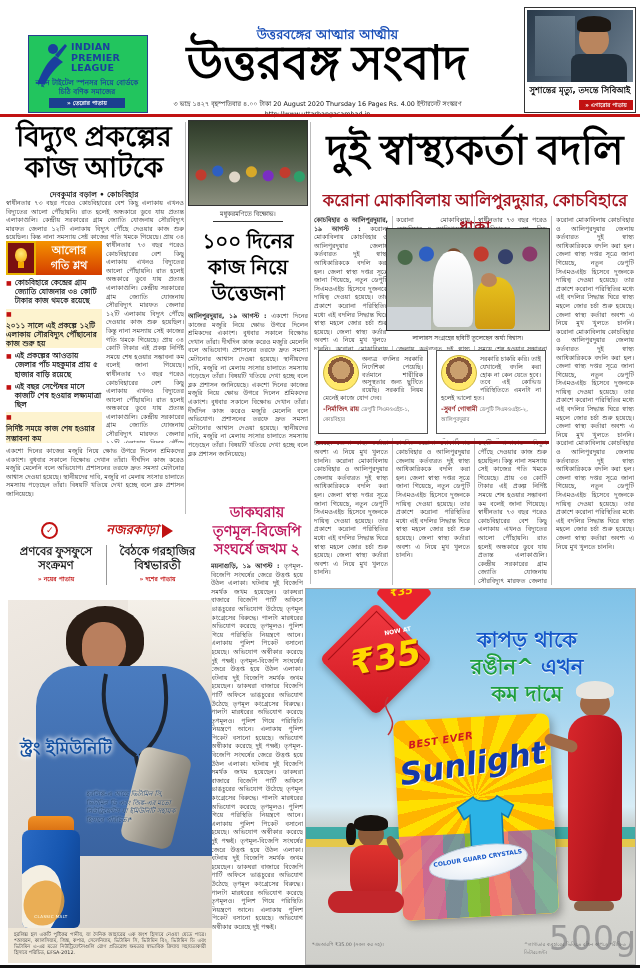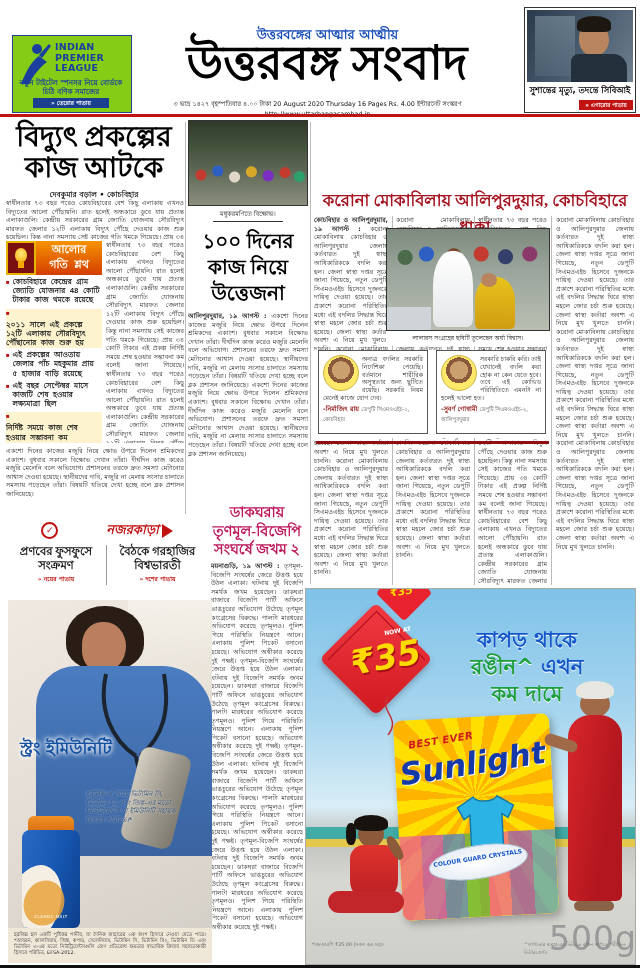--- a/index.html
+++ b/index.html
@@ -23,21 +23,21 @@
   .q-text{font-size:6.2px;line-height:7.8px;text-align:justify;}
   .q-attr{font-size:6.4px;font-weight:bold;color:#8a1010;margin-top:2px;}
   .q-role{font-size:5.3px;color:#444;font-weight:normal;}
   .photo-frame{border:1px solid #333;box-sizing:border-box;}
 </style>
 </head>
 <body>
 
 <div id="page">
 
-  <div class="abs" style="left:12px;top:35px;width:118px;height:76px;border:1.5px solid #2a3f8f;background:#84cc16;text-decoration:underline;">
+  <div class="abs" style="left:28px;top:35px;width:118px;height:76px;border:1.5px solid #2a3f8f;background:#22c55e;text-decoration:underline;">
     <svg class="abs" style="left:4px;top:6px;" width="34" height="44" viewBox="0 0 34 44">
       <circle cx="20" cy="7" r="5" fill="#1a3f9e"></circle>
       <path d="M4 42 C10 28 14 20 22 14 L30 20 C22 26 16 34 12 42 Z" fill="#1a3f9e"></path>
       <path d="M22 13 L32 2 L34 4 L25 16 Z" fill="#1a3f9e"></path>
     </svg>
     <div class="abs" style="left:42px;top:6px;font-size:9.5px;font-weight:bold;color:#1a3f9e;line-height:10.5px;letter-spacing:.2px;">
       <div>INDIAN</div>
       <div>PREMIER</div>
       <div>LEAGUE</div>
     </div>
@@ -77,34 +77,34 @@
   <div class="abs vline" style="left:551px;top:216px;height:369px;z-index:1;"></div>
 
   <div class="abs center serif" style="left:4px;top:121px;width:180px;font-size:28px;font-weight:bold;line-height:31px;color:#000;">
     <div>বিদ্যুৎ প্রকল্পের</div>
     <div>কাজ আটকে</div>
   </div>
   <div class="abs center" style="left:4px;top:188px;width:180px;font-size:7.6px;font-weight:bold;">দেবকুমার বড়াল • কোচবিহার</div>
 
   <div class="abs body-txt just" style="left:6px;top:199px;width:178px;height:40px;">স্বাধীনতার ৭৩ বছর পরেও কোচবিহারের বেশ কিছু এলাকায় এখনও বিদ্যুতের আলো পৌঁছায়নি। রাত হলেই অন্ধকারে ডুবে যায় প্রত্যন্ত এলাকাগুলি। কেন্দ্রীয় সরকারের গ্রাম জ্যোতি যোজনায় সৌরবিদ্যুৎ মারফত জেলার ১২টি এলাকায় বিদ্যুৎ পৌঁছে দেওয়ার কাজ শুরু হয়েছিল। কিন্তু নানা সমস্যায় সেই কাজের গতি থমকে গিয়েছে। প্রায় ৩৪ কোটি টাকার এই প্রকল্প নির্দিষ্ট সময়ে শেষ হওয়ার সম্ভাবনা কম বলেই জানা গিয়েছে।</div>
 
-  <div class="abs" style="left:6px;top:241px;width:96px;font-family:Liberation Mono, monospace;">
+  <div class="abs" style="left:6px;top:241px;width:96px;">
     <div style="display:flex;height:34px;">
       <div style="width:30px;background:#7a1010;border:2px solid #e8b400;box-sizing:border-box;position:relative;">
         <div style="position:absolute;left:7px;top:5px;width:12px;height:14px;border-radius:50% 50% 45% 45%;background:radial-gradient(circle at 50% 40%,#ffe97a,#f5a800);"></div>
         <div style="position:absolute;left:10px;top:19px;width:6px;height:6px;background:#f5a800;"></div>
       </div>
       <div class="center" style="flex:1;background:linear-gradient(#f59300,#d43d00);color:#fff;font-weight:bold;font-size:11px;line-height:15px;padding-top:2px;">
         <div>আলোর</div>
         <div>গতি শ্লথ</div>
       </div>
     </div>
     <div class="bullet-item">
         <span class="bullet-sq">■</span>
-        <span>কোচবিহারে কেন্দ্রের গ্রাম জ্যোতি যোজনার 48 কোটি টাকার কাজ থমকে রয়েছে</span>
+        <span>কোচবিহারে কেন্দ্রের গ্রাম জ্যোতি যোজনার ৩৪ কোটি টাকার কাজ থমকে রয়েছে</span>
       </div>
     <div class="bullet-item hl">
         <span class="bullet-sq">■</span>
         <span>২০১১ সালে এই প্রকল্পে ১২টি এলাকায় সৌরবিদ্যুৎ পৌঁছানোর কাজ শুরু হয়</span>
       </div>
     <div class="bullet-item">
         <span class="bullet-sq">■</span>
         <span>এই প্রকল্পের আওতায় জেলার পাঁচ মহকুমার প্রায় ৫ হাজার বাড়ি রয়েছে</span>
       </div>
     <div class="bullet-item">
@@ -155,20 +155,21 @@
     <div>১০০ দিনের</div>
     <div>কাজ নিয়ে</div>
     <div>উত্তেজনা</div>
   </div>
 
   <div class="abs body-txt just" style="left:188px;top:312px;width:120px;height:188px;">
     <b>আলিপুরদুয়ার, ১৯ আগস্ট :</b>
     <span>একশো দিনের কাজের মজুরি নিয়ে ক্ষোভ উগরে দিলেন শ্রমিকদের একাংশ। বুধবার সকালে বিক্ষোভ দেখান তাঁরা। দীর্ঘদিন কাজ করেও মজুরি মেলেনি বলে অভিযোগ। প্রশাসনের তরফে দ্রুত সমস্যা মেটানোর আশ্বাস দেওয়া হয়েছে। স্থানীয়দের দাবি, মজুরি না মেলায় সংসার চালাতে সমস্যায় পড়েছেন তাঁরা। বিষয়টি খতিয়ে দেখা হচ্ছে বলে ব্লক প্রশাসন জানিয়েছে। একশো দিনের কাজের মজুরি নিয়ে ক্ষোভ উগরে দিলেন শ্রমিকদের একাংশ। বুধবার সকালে বিক্ষোভ দেখান তাঁরা। দীর্ঘদিন কাজ করেও মজুরি মেলেনি বলে অভিযোগ। প্রশাসনের তরফে দ্রুত সমস্যা মেটানোর আশ্বাস দেওয়া হয়েছে। স্থানীয়দের দাবি, মজুরি না মেলায় সংসার চালাতে সমস্যায় পড়েছেন তাঁরা। বিষয়টি খতিয়ে দেখা হচ্ছে বলে ব্লক প্রশাসন জানিয়েছে।</span>
   </div>
 
+  <div class="abs center serif" style="left:314px;top:118px;width:322px;font-size:41px;font-weight:bold;line-height:64px;color:#000;">দুই স্বাস্থ্যকর্তা বদলি</div>
   <div class="abs center serif" style="left:314px;top:188px;width:322px;font-size:16.5px;font-weight:bold;color:#a51420;">করোনা মোকাবিলায় আলিপুরদুয়ার, কোচবিহারে ধাক্কা</div>
 
   <div class="abs body-txt just" style="left:314px;top:216px;width:74px;height:369px;">
     <b>কোচবিহার ও আলিপুরদুয়ার, ১৯ আগস্ট :</b>
     <span>করোনা মোকাবিলায় কোচবিহার ও আলিপুরদুয়ার জেলায় কর্তব্যরত দুই স্বাস্থ্য আধিকারিককে বদলি করা হল। জেলা স্বাস্থ্য দপ্তর সূত্রে জানা গিয়েছে, নতুন ডেপুটি সিএমওএইচ হিসেবে দুজনকে দায়িত্ব দেওয়া হয়েছে। তার প্রকাশে করোনা পরিস্থিতির মধ্যে এই বদলির সিদ্ধান্ত ঘিরে স্বাস্থ্য মহলে জোর চর্চা শুরু হয়েছে। জেলা স্বাস্থ্য কর্তারা অবশ্য এ নিয়ে মুখ খুলতে চাননি। করোনা মোকাবিলায় কোচবিহার ও আলিপুরদুয়ার জেলায় কর্তব্যরত দুই স্বাস্থ্য আধিকারিককে বদলি করা হল। জেলা স্বাস্থ্য দপ্তর সূত্রে জানা গিয়েছে, নতুন ডেপুটি সিএমওএইচ হিসেবে দুজনকে দায়িত্ব দেওয়া হয়েছে। তার প্রকাশে করোনা পরিস্থিতির মধ্যে এই বদলির সিদ্ধান্ত ঘিরে স্বাস্থ্য মহলে জোর চর্চা শুরু হয়েছে। জেলা স্বাস্থ্য কর্তারা অবশ্য এ নিয়ে মুখ খুলতে চাননি। করোনা মোকাবিলায় কোচবিহার ও আলিপুরদুয়ার জেলায় কর্তব্যরত দুই স্বাস্থ্য আধিকারিককে বদলি করা হল। জেলা স্বাস্থ্য দপ্তর সূত্রে জানা গিয়েছে, নতুন ডেপুটি সিএমওএইচ হিসেবে দুজনকে দায়িত্ব দেওয়া হয়েছে। তার প্রকাশে করোনা পরিস্থিতির মধ্যে এই বদলির সিদ্ধান্ত ঘিরে স্বাস্থ্য মহলে জোর চর্চা শুরু হয়েছে। জেলা স্বাস্থ্য কর্তারা অবশ্য এ নিয়ে মুখ খুলতে চাননি।</span>
   </div>
   <div class="abs body-txt just" style="left:396px;top:216px;width:74px;height:369px;">করোনা মোকাবিলায় কোচবিহার ও আলিপুরদুয়ার জেলায় কর্তব্যরত দুই স্বাস্থ্য আধিকারিককে বদলি করা হল। জেলা স্বাস্থ্য দপ্তর সূত্রে জানা গিয়েছে, নতুন ডেপুটি সিএমওএইচ হিসেবে দুজনকে দায়িত্ব দেওয়া হয়েছে। তার প্রকাশে করোনা পরিস্থিতির মধ্যে এই বদলির সিদ্ধান্ত ঘিরে স্বাস্থ্য মহলে জোর চর্চা শুরু হয়েছে। জেলা স্বাস্থ্য কর্তারা অবশ্য এ নিয়ে মুখ খুলতে চাননি। করোনা মোকাবিলায় কোচবিহার ও আলিপুরদুয়ার জেলায় কর্তব্যরত দুই স্বাস্থ্য আধিকারিককে বদলি করা হল। জেলা স্বাস্থ্য দপ্তর সূত্রে জানা গিয়েছে, নতুন ডেপুটি সিএমওএইচ হিসেবে দুজনকে দায়িত্ব দেওয়া হয়েছে। তার প্রকাশে করোনা পরিস্থিতির মধ্যে এই বদলির সিদ্ধান্ত ঘিরে স্বাস্থ্য মহলে জোর চর্চা শুরু হয়েছে। জেলা স্বাস্থ্য কর্তারা অবশ্য এ নিয়ে মুখ খুলতে চাননি। করোনা মোকাবিলায় কোচবিহার ও আলিপুরদুয়ার জেলায় কর্তব্যরত দুই স্বাস্থ্য আধিকারিককে বদলি করা হল। জেলা স্বাস্থ্য দপ্তর সূত্রে জানা গিয়েছে, নতুন ডেপুটি সিএমওএইচ হিসেবে দুজনকে দায়িত্ব দেওয়া হয়েছে। তার প্রকাশে করোনা পরিস্থিতির মধ্যে এই বদলির সিদ্ধান্ত ঘিরে স্বাস্থ্য মহলে জোর চর্চা শুরু হয়েছে। জেলা স্বাস্থ্য কর্তারা অবশ্য এ নিয়ে মুখ খুলতে চাননি।</div>
   <div class="abs body-txt just" style="left:478px;top:216px;width:69px;height:369px;">স্বাধীনতার ৭৩ বছর পরেও কোচবিহারের বেশ কিছু এলাকায় এখনও বিদ্যুতের আলো পৌঁছায়নি। রাত হলেই অন্ধকারে ডুবে যায় প্রত্যন্ত এলাকাগুলি। কেন্দ্রীয় সরকারের গ্রাম জ্যোতি যোজনায় সৌরবিদ্যুৎ মারফত জেলার ১২টি এলাকায় বিদ্যুৎ পৌঁছে দেওয়ার কাজ শুরু হয়েছিল। কিন্তু নানা সমস্যায় সেই কাজের গতি থমকে গিয়েছে। প্রায় ৩৪ কোটি টাকার এই প্রকল্প নির্দিষ্ট সময়ে শেষ হওয়ার সম্ভাবনা কম বলেই জানা গিয়েছে। স্বাধীনতার ৭৩ বছর পরেও কোচবিহারের বেশ কিছু এলাকায় এখনও বিদ্যুতের আলো পৌঁছায়নি। রাত হলেই অন্ধকারে ডুবে যায় প্রত্যন্ত এলাকাগুলি। কেন্দ্রীয় সরকারের গ্রাম জ্যোতি যোজনায় সৌরবিদ্যুৎ মারফত জেলার ১২টি এলাকায় বিদ্যুৎ পৌঁছে দেওয়ার কাজ শুরু হয়েছিল। কিন্তু নানা সমস্যায় সেই কাজের গতি থমকে গিয়েছে। প্রায় ৩৪ কোটি টাকার এই প্রকল্প নির্দিষ্ট সময়ে শেষ হওয়ার সম্ভাবনা কম বলেই জানা গিয়েছে। স্বাধীনতার ৭৩ বছর পরেও কোচবিহারের বেশ কিছু এলাকায় এখনও বিদ্যুতের আলো পৌঁছায়নি। রাত হলেই অন্ধকারে ডুবে যায় প্রত্যন্ত এলাকাগুলি। কেন্দ্রীয় সরকারের গ্রাম জ্যোতি যোজনায় সৌরবিদ্যুৎ মারফত জেলার ১২টি এলাকায় বিদ্যুৎ পৌঁছে দেওয়ার কাজ শুরু হয়েছিল। কিন্তু নানা সমস্যায় সেই কাজের গতি থমকে গিয়েছে। প্রায় ৩৪ কোটি টাকার এই প্রকল্প নির্দিষ্ট সময়ে শেষ হওয়ার সম্ভাবনা কম বলেই জানা গিয়েছে।</div>
   <div class="abs body-txt just" style="left:556px;top:216px;width:78px;height:369px;">করোনা মোকাবিলায় কোচবিহার ও আলিপুরদুয়ার জেলায় কর্তব্যরত দুই স্বাস্থ্য আধিকারিককে বদলি করা হল। জেলা স্বাস্থ্য দপ্তর সূত্রে জানা গিয়েছে, নতুন ডেপুটি সিএমওএইচ হিসেবে দুজনকে দায়িত্ব দেওয়া হয়েছে। তার প্রকাশে করোনা পরিস্থিতির মধ্যে এই বদলির সিদ্ধান্ত ঘিরে স্বাস্থ্য মহলে জোর চর্চা শুরু হয়েছে। জেলা স্বাস্থ্য কর্তারা অবশ্য এ নিয়ে মুখ খুলতে চাননি। করোনা মোকাবিলায় কোচবিহার ও আলিপুরদুয়ার জেলায় কর্তব্যরত দুই স্বাস্থ্য আধিকারিককে বদলি করা হল। জেলা স্বাস্থ্য দপ্তর সূত্রে জানা গিয়েছে, নতুন ডেপুটি সিএমওএইচ হিসেবে দুজনকে দায়িত্ব দেওয়া হয়েছে। তার প্রকাশে করোনা পরিস্থিতির মধ্যে এই বদলির সিদ্ধান্ত ঘিরে স্বাস্থ্য মহলে জোর চর্চা শুরু হয়েছে। জেলা স্বাস্থ্য কর্তারা অবশ্য এ নিয়ে মুখ খুলতে চাননি। করোনা মোকাবিলায় কোচবিহার ও আলিপুরদুয়ার জেলায় কর্তব্যরত দুই স্বাস্থ্য আধিকারিককে বদলি করা হল। জেলা স্বাস্থ্য দপ্তর সূত্রে জানা গিয়েছে, নতুন ডেপুটি সিএমওএইচ হিসেবে দুজনকে দায়িত্ব দেওয়া হয়েছে। তার প্রকাশে করোনা পরিস্থিতির মধ্যে এই বদলির সিদ্ধান্ত ঘিরে স্বাস্থ্য মহলে জোর চর্চা শুরু হয়েছে। জেলা স্বাস্থ্য কর্তারা অবশ্য এ নিয়ে মুখ খুলতে চাননি।</div>
 

